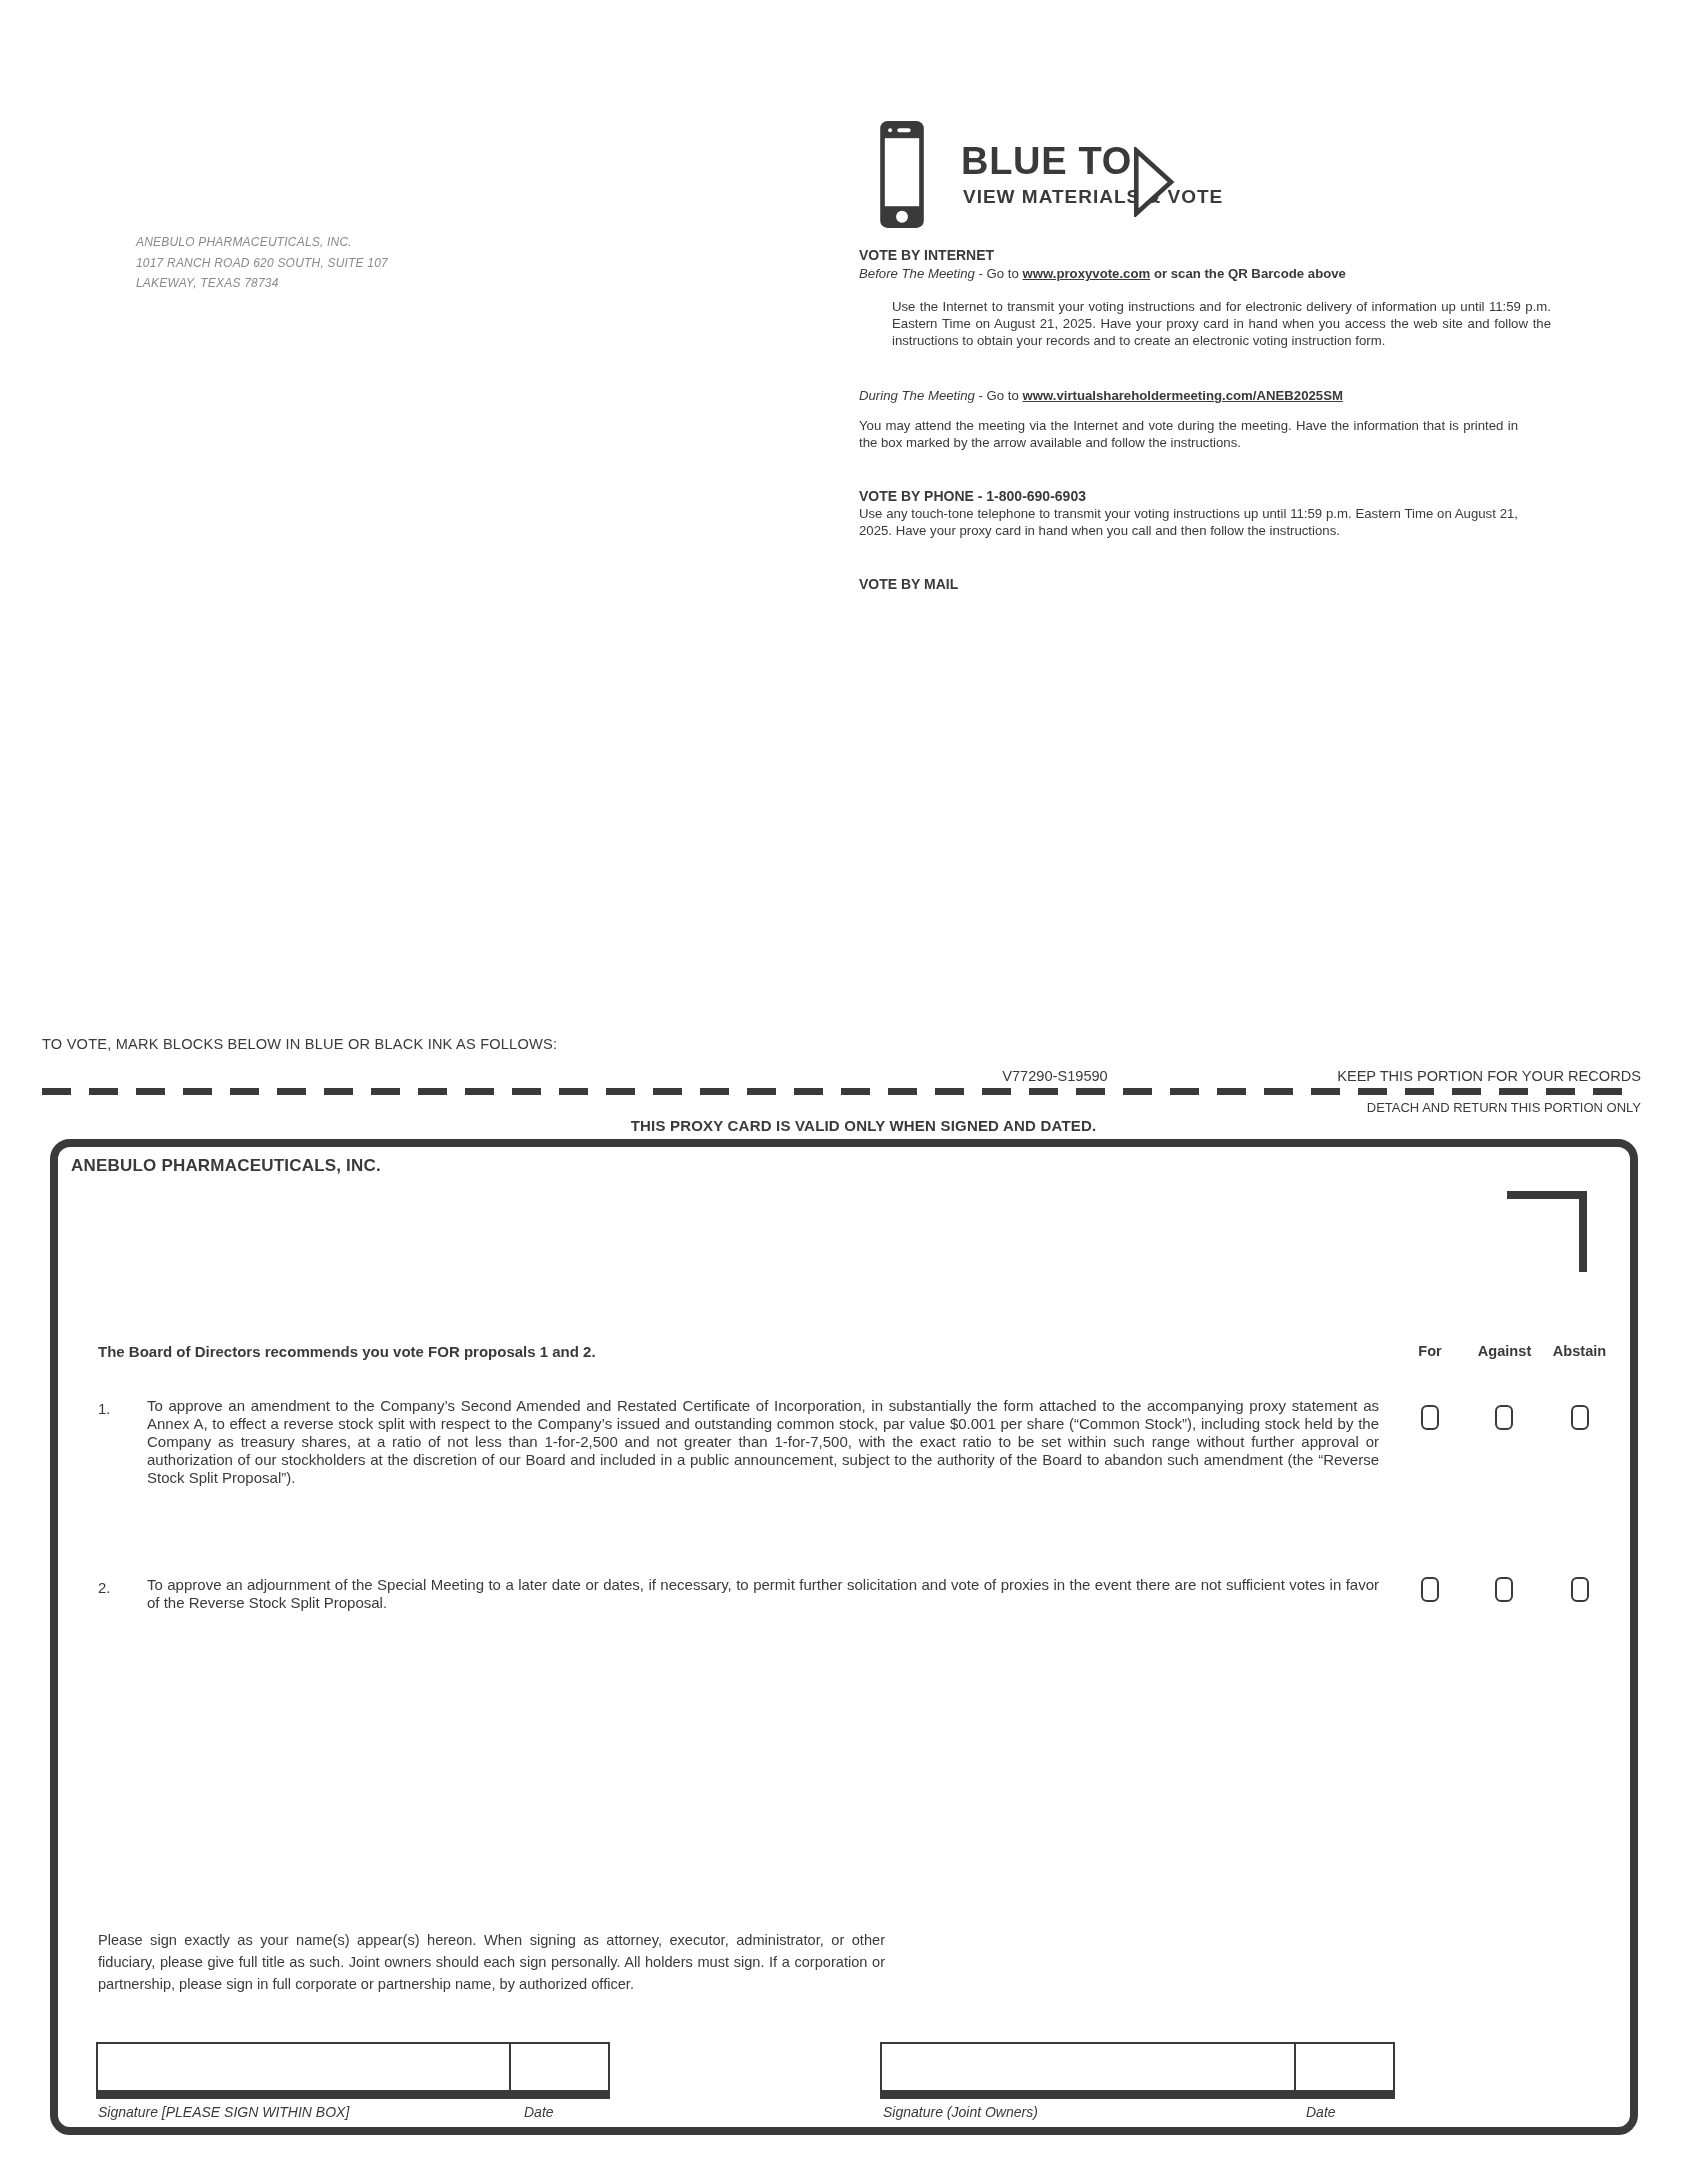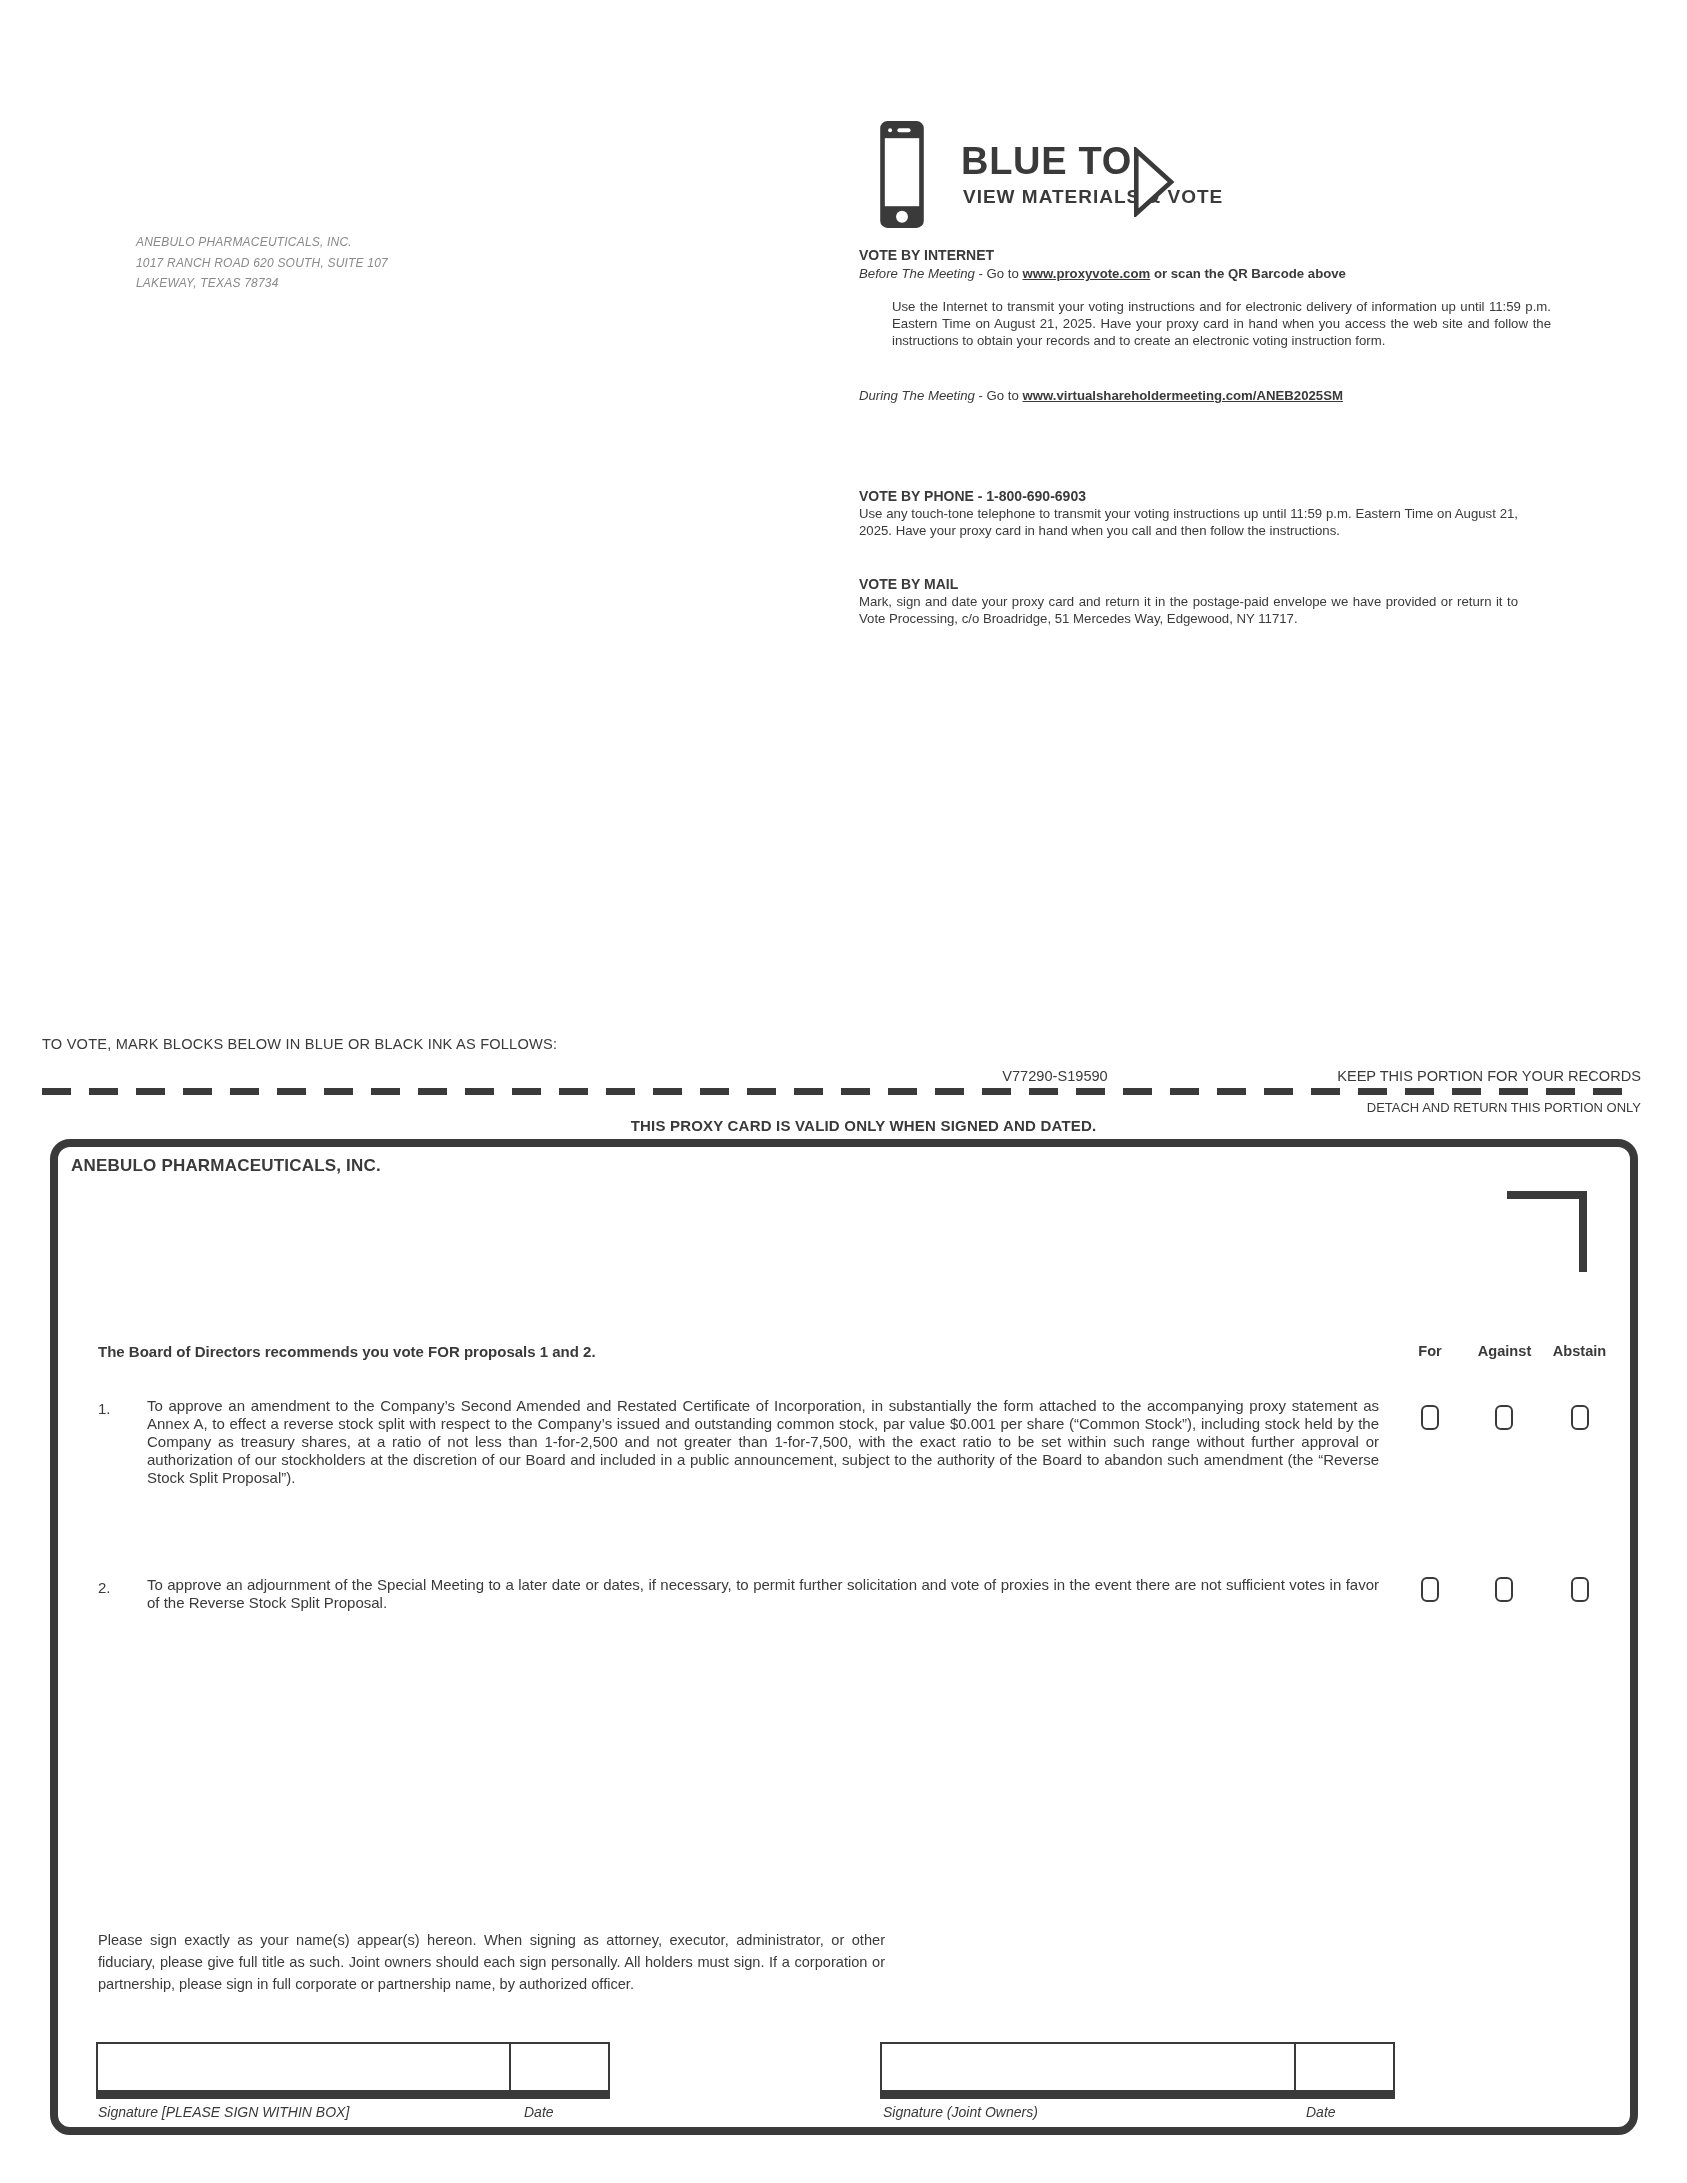--- a/index.html
+++ b/index.html
@@ -102,26 +102,26 @@
   </svg>
 
   <div class="abs col h-sec" style="top:247px;">VOTE BY INTERNET</div>
   <div class="abs col goline" style="top:265px;">
     <span class="i">Before The Meeting</span><span> - Go to </span><span class="b u">www.proxyvote.com</span><span class="b"> or scan the QR Barcode above</span>
   </div>
   <div class="abs col just" style="top:298px;margin-left:33px;">Use the Internet to transmit your voting instructions and for electronic delivery of information up until 11:59 p.m. Eastern Time on August 21, 2025. Have your proxy card in hand when you access the web site and follow the instructions to obtain your records and to create an electronic voting instruction form.</div>
   <div class="abs col goline" style="top:387px;">
     <span class="i">During The Meeting</span><span> - Go to </span><span class="b u">www.virtualshareholdermeeting.com/ANEB2025SM</span>
   </div>
+  <div class="abs col just" style="top:417px;">You may attend the meeting via the Internet and vote during the meeting. Have the information that is printed in the box marked by the arrow available and follow the instructions.</div>
 
   <div class="abs col h-sec" style="top:488px;">VOTE BY PHONE - 1-800-690-6903</div>
   <div class="abs col just" style="top:505px;">Use any touch-tone telephone to transmit your voting instructions up until 11:59 p.m. Eastern Time on August 21, 2025. Have your proxy card in hand when you call and then follow the instructions.</div>
 
   <div class="abs col h-sec" style="top:576px;">VOTE BY MAIL</div>
-  <div class="abs col just" style="top:593px;">Mark, sign and date your proxy card and return it in the postage-paid envelope we have provided or return it to Vote Processing, c/o Broadridge, 51 Mercedes Way, Edgewood, NY 11717.</div>
 
   <div class="abs mark-instr">TO VOTE, MARK BLOCKS BELOW IN BLUE OR BLACK INK AS FOLLOWS:</div>
   <div class="abs ctrl-num">V77290-S19590</div>
   <div class="abs keep">KEEP THIS PORTION FOR YOUR RECORDS</div>
   <div class="abs dash"></div>
   <div class="abs detach">DETACH AND RETURN THIS PORTION ONLY</div>
   <div class="abs valid">THIS PROXY CARD IS VALID ONLY WHEN SIGNED AND DATED.</div>
 
   <div class="abs card"></div>
   <div class="abs card-company">ANEBULO PHARMACEUTICALS, INC.</div>

